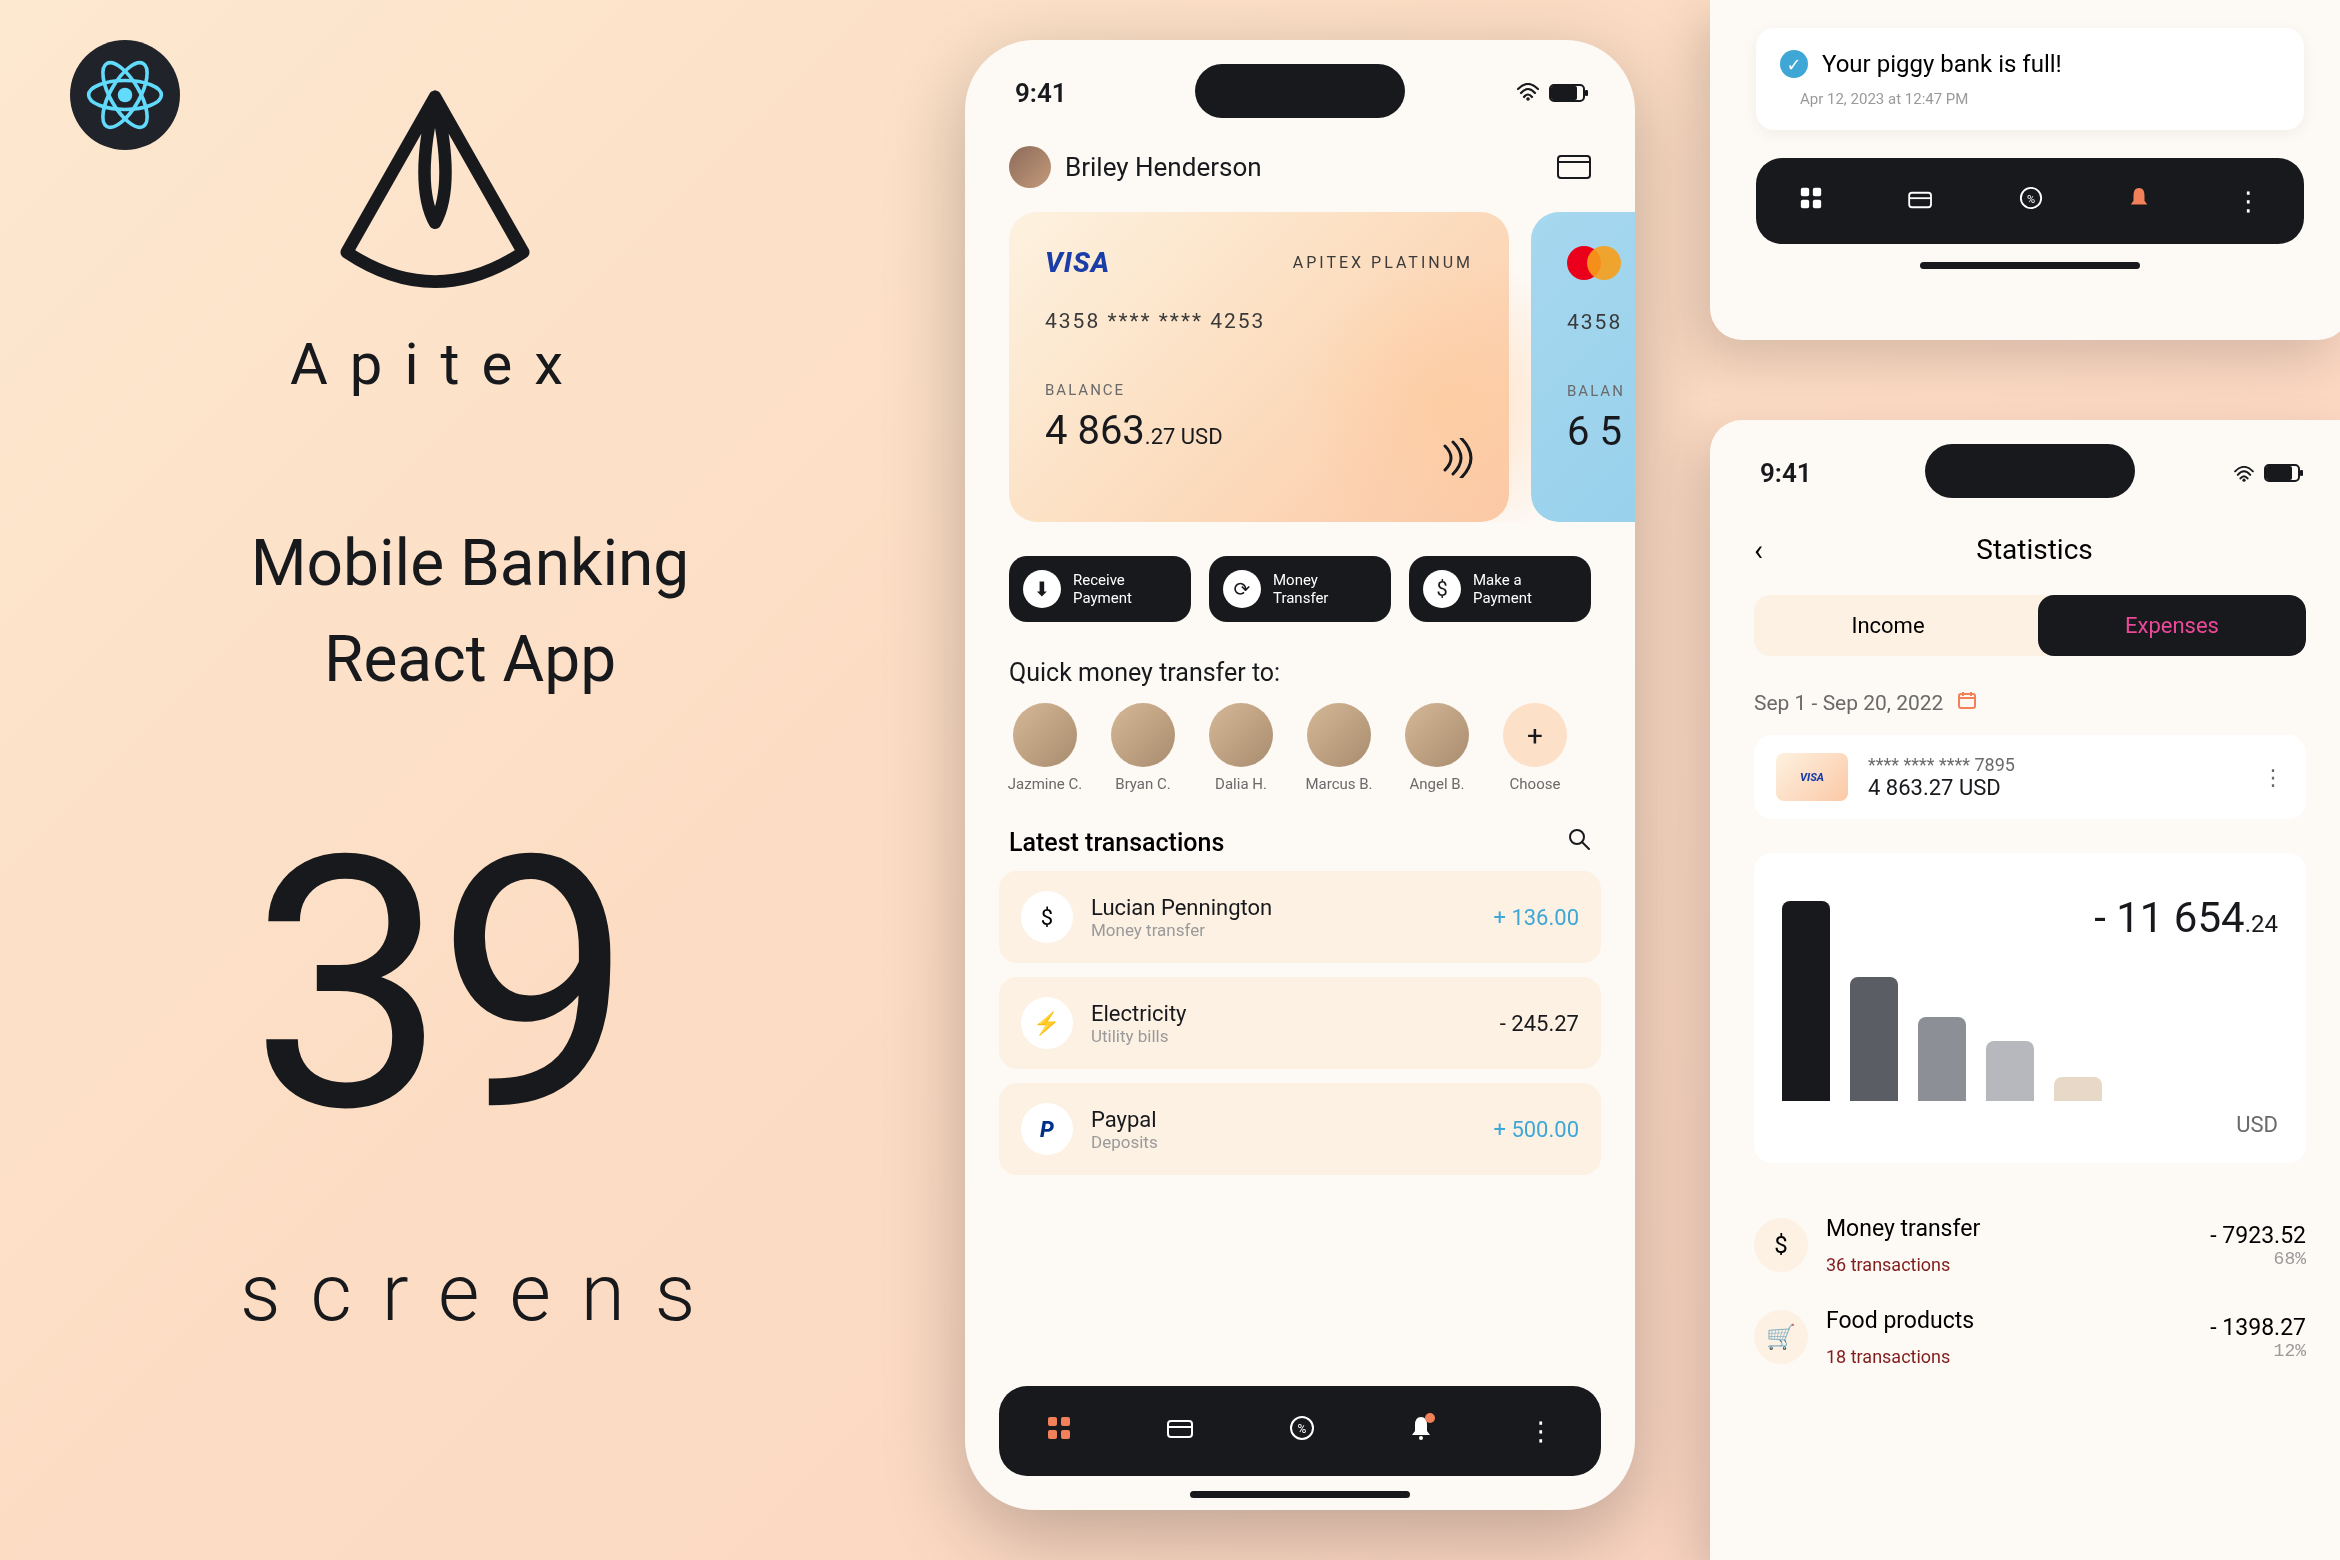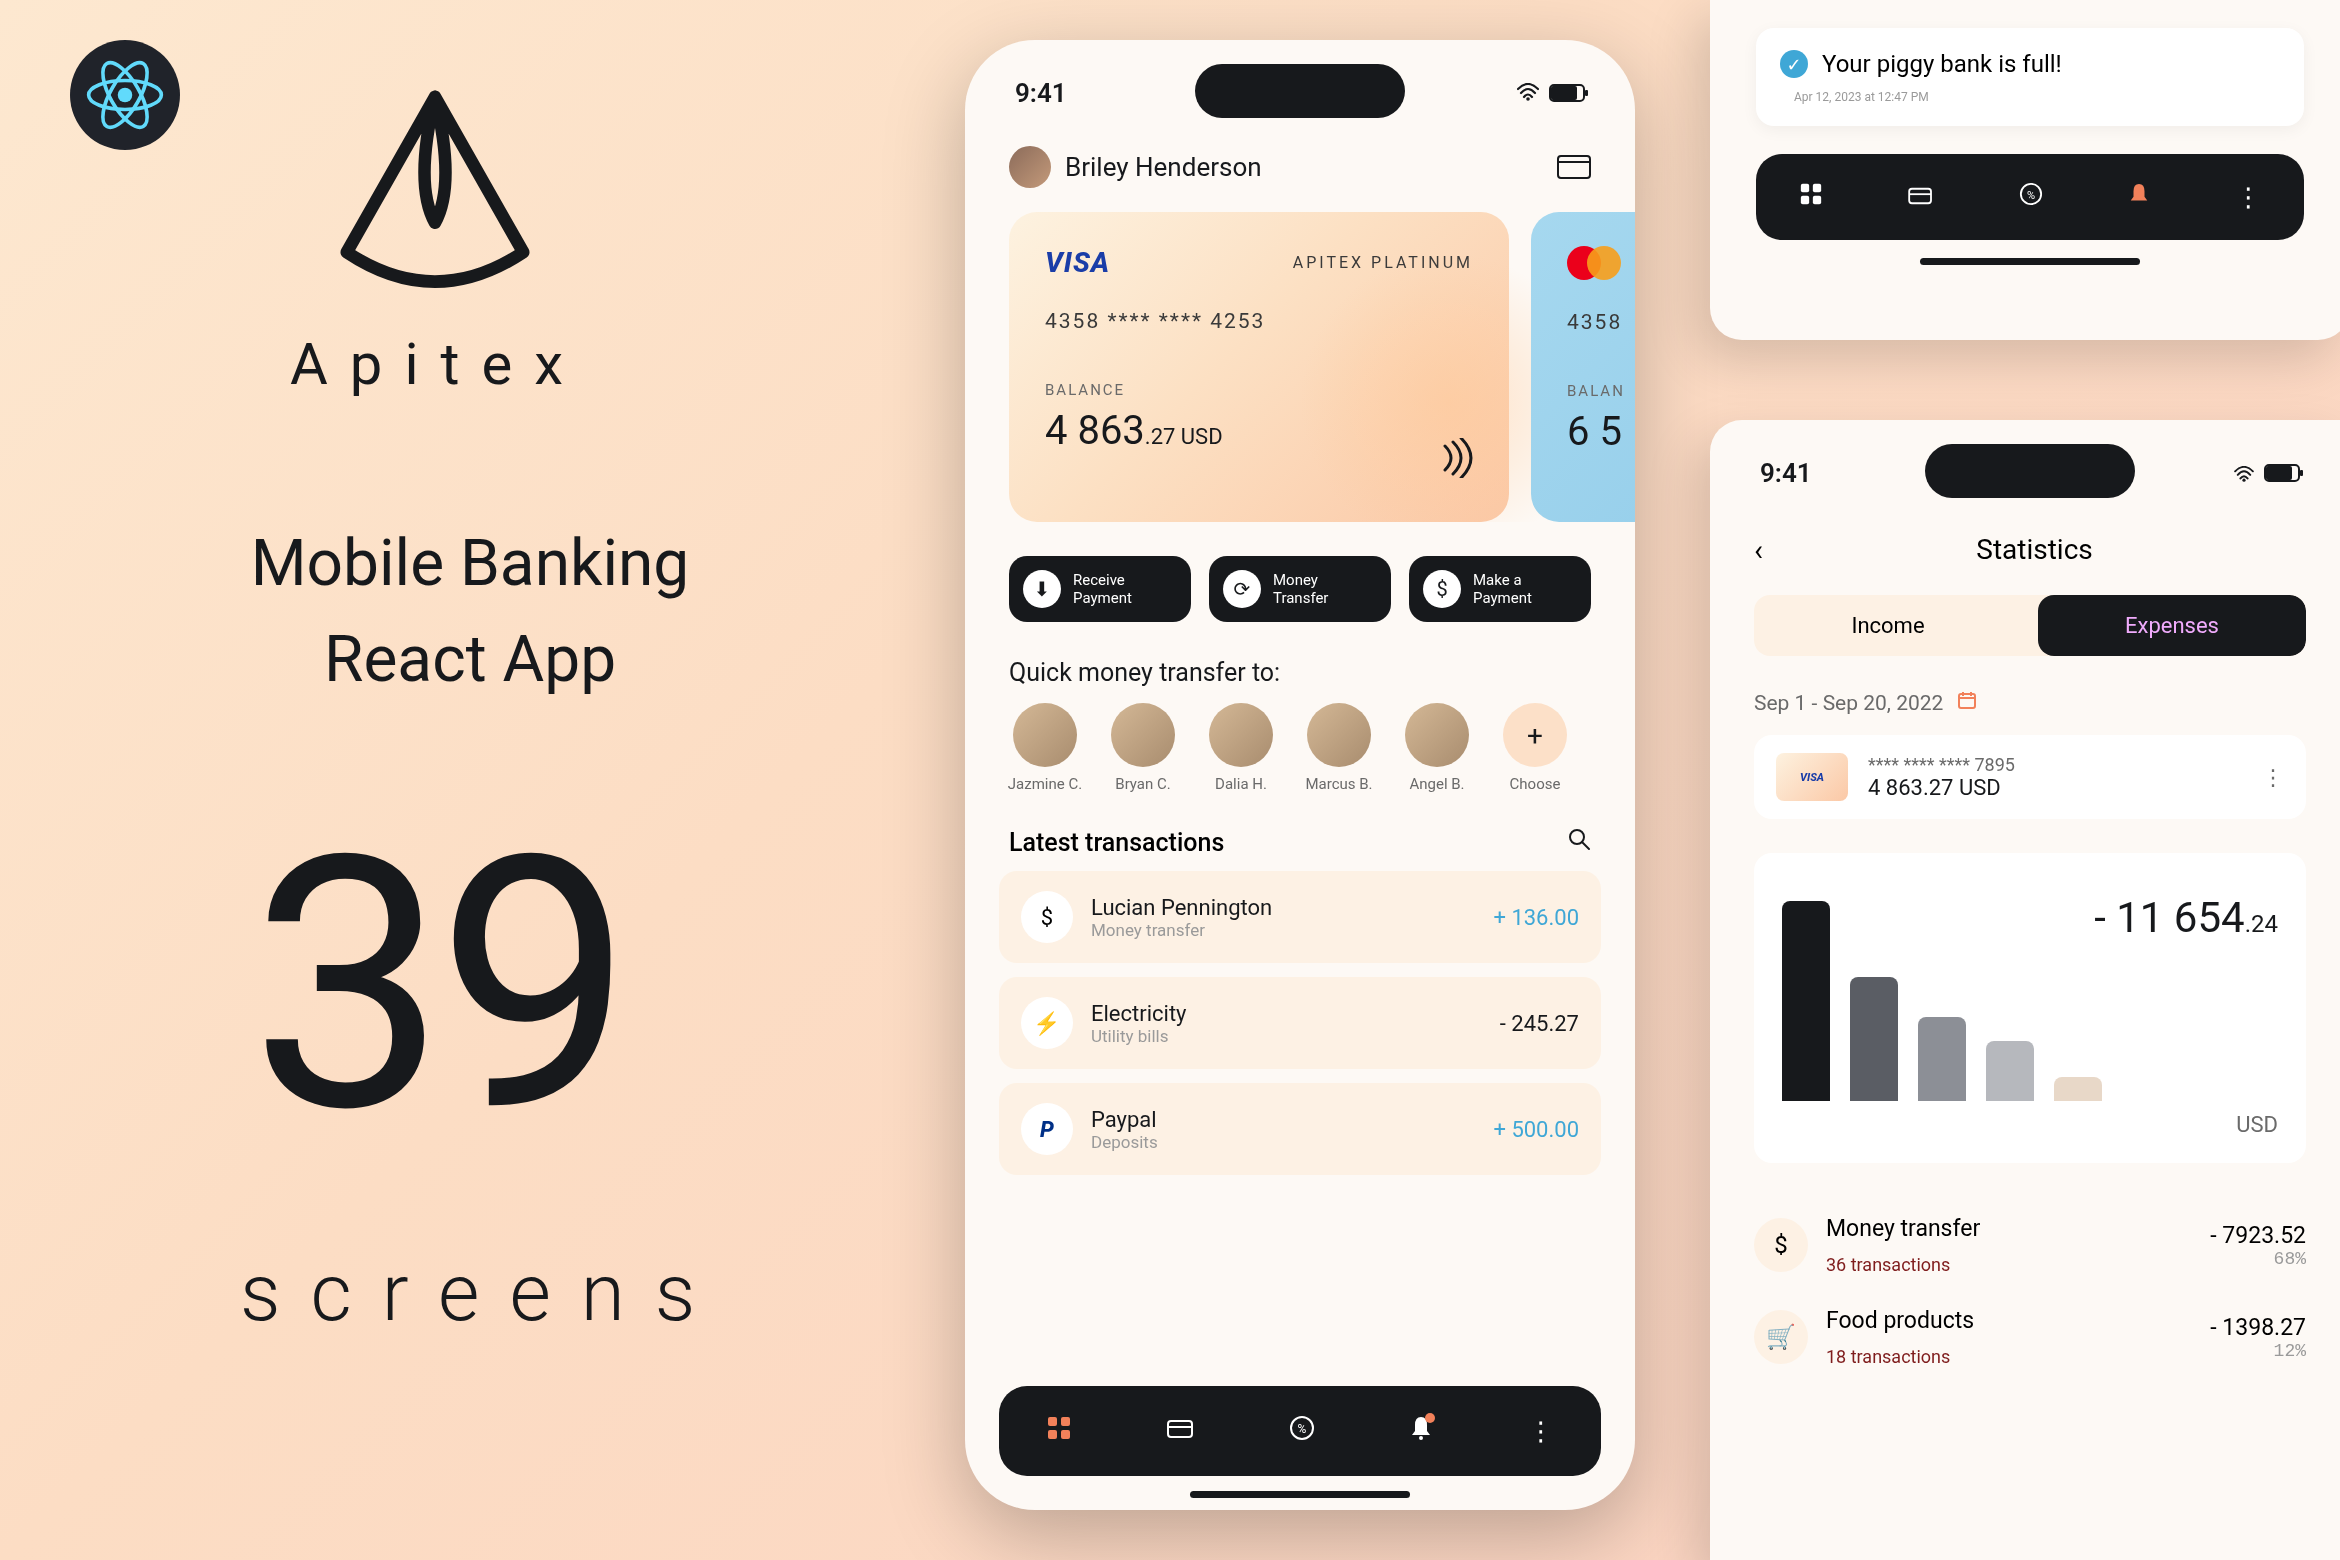--- a/index.html
+++ b/index.html
@@ -81,31 +81,31 @@
   .tabitem { color:#fff; font-size:26px; position:relative;}
   .tabitem.active { color:#f2815a;}
   .bell-dot::after{content:"";position:absolute;top:-2px;right:-2px;width:10px;height:10px;background:#f2815a;border-radius:50%;}
   .home-indicator { position:absolute; bottom:12px; left:50%; transform:translateX(-50%); width:220px; height:7px; background:#17191c; border-radius:4px;}
 
   
   .toast-card { position:absolute; left:1710px; top:0; width:640px; height:340px; background:#fdf9f5; border-radius:0 0 32px 32px; box-shadow:-15px 20px 50px rgba(0,0,0,.15); padding:28px 46px;}
   .toast { background:#fff; border-radius:18px; padding:22px 24px; box-shadow:0 4px 16px rgba(0,0,0,.05);}
   .toast-row { display:flex; align-items:center; gap:14px; font-size:24px;}
   .check { width:28px; height:28px; border-radius:50%; background:#3fa7d6; color:#fff; display:flex; align-items:center; justify-content:center; font-size:18px;}
-  .toast-time { color:#9a9a9a; font-size:12px; margin-top:12px; margin-left:14px;}
+  .toast-time { color:#9a9a9a; font-size:15px; margin-top:12px; margin-left:20px;}
   .toast-tabbar { margin-top:28px; height:86px; background:#17191c; border-radius:26px; display:flex; justify-content:space-around; align-items:center;}
   .toast-tabbar .tabitem.bell-active { color:#f2815a;}
 
   .stats-card { position:absolute; left:1710px; top:420px; width:640px; height:1140px; background:#fdf9f5; border-radius:32px 0 0 0; box-shadow:-15px 20px 50px rgba(0,0,0,.15); overflow:hidden;}
   .stats-header { display:flex; align-items:center; padding:24px 44px 18px; position:relative;}
   .back { font-size:30px;}
   .stats-title { margin:0 auto; font-size:28px;}
   .seg { display:flex; background:#fdf1e4; border-radius:16px; margin:10px 44px 0; overflow:hidden;gap:16px;}
   .seg div { flex:1; text-align:center; padding:18px 0; font-size:22px;}
-  .seg .act { background:#17191c; color:#f0abfc; border-radius:16px;}
+  .seg .act { background:#17191c; color:#ec4899; border-radius:16px;}
   .daterow { display:flex; align-items:center; gap:14px; padding:34px 44px 20px; font-size:21px; color:#6a6a6a;}
   .cal-icon { color:#f2815a; font-size:22px;}
   .mini-card-row { display:flex; align-items:center; gap:20px; background:#fff; margin:0 44px; border-radius:18px; padding:18px 22px;}
   .mini-cc { width:72px; height:48px; border-radius:8px; background:linear-gradient(135deg,#fdf2e0,#fbc8a6); display:flex; align-items:center; justify-content:center; font-size:11px; color:#1a3da8; font-weight:800; font-style:italic;}
   .mini-num { font-size:18px; color:#6a6a6a;}
   .mini-bal { font-size:22px; color:#17191c;}
   .dots { margin-left:auto; font-size:22px; color:#6a6a6a;}
 
   .chart { margin:34px 44px 0; background:#fff; border-radius:18px; padding:28px 28px 22px; position:relative; height:310px;}
   .bars { display:flex; gap:20px; align-items:flex-end; height:220px;}

